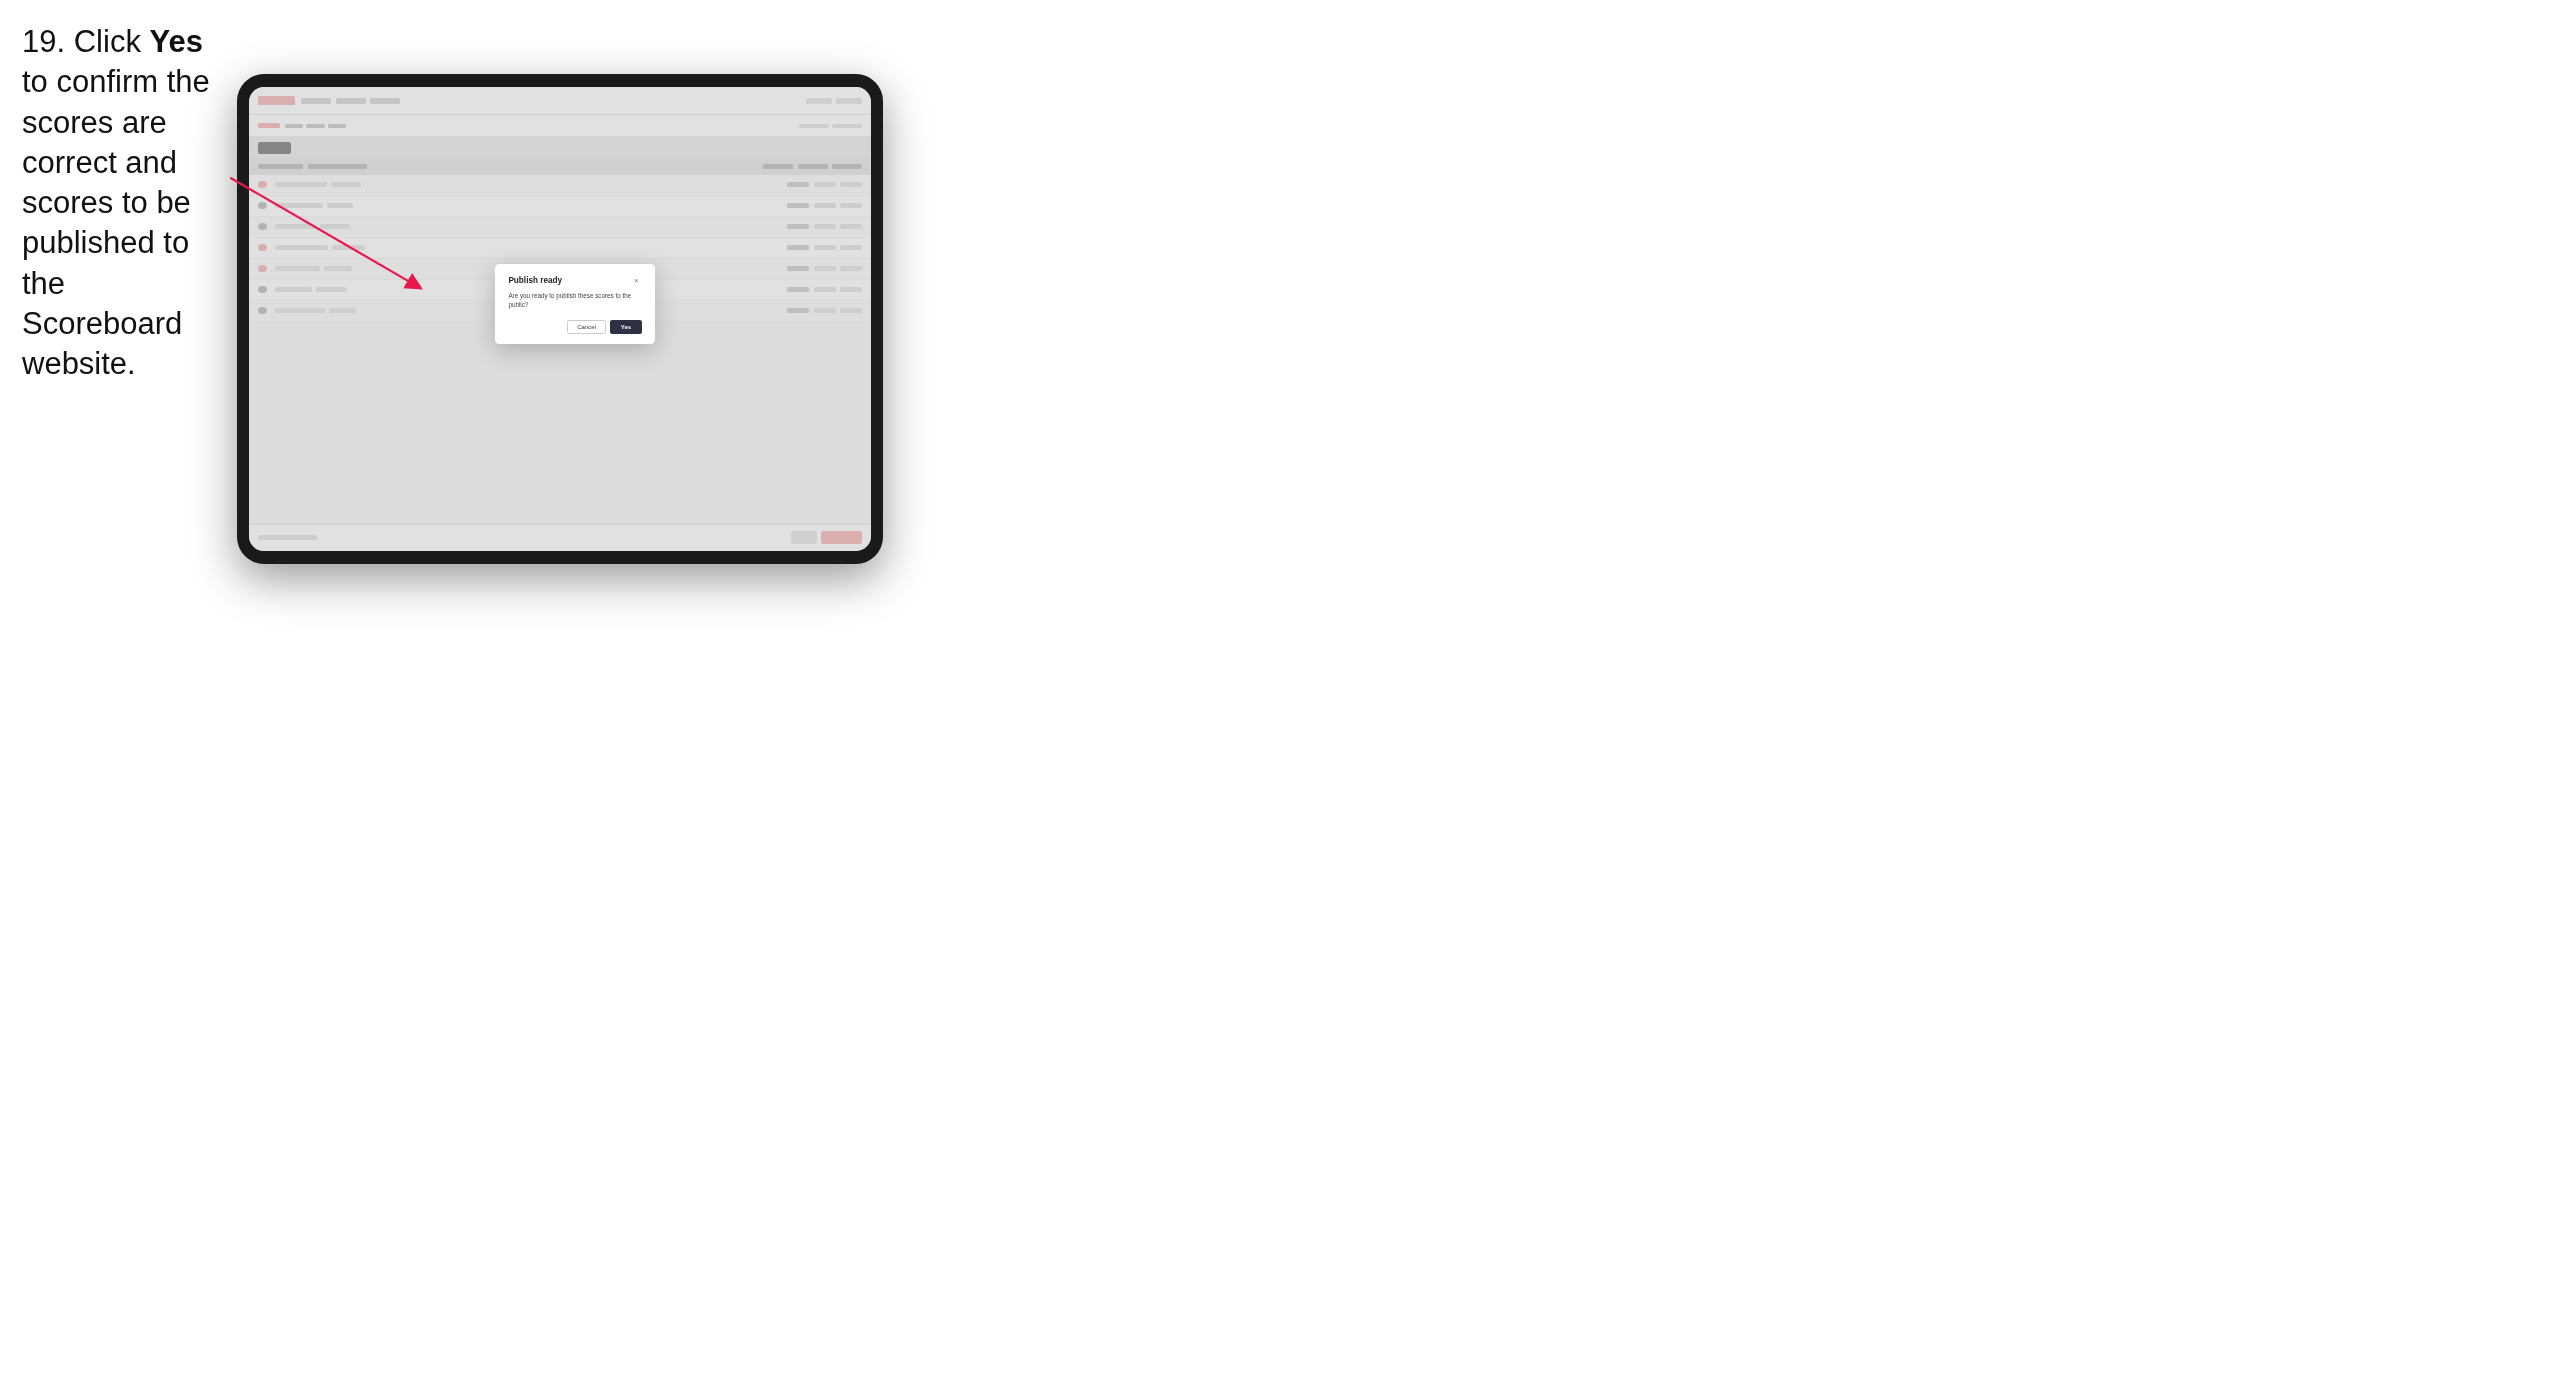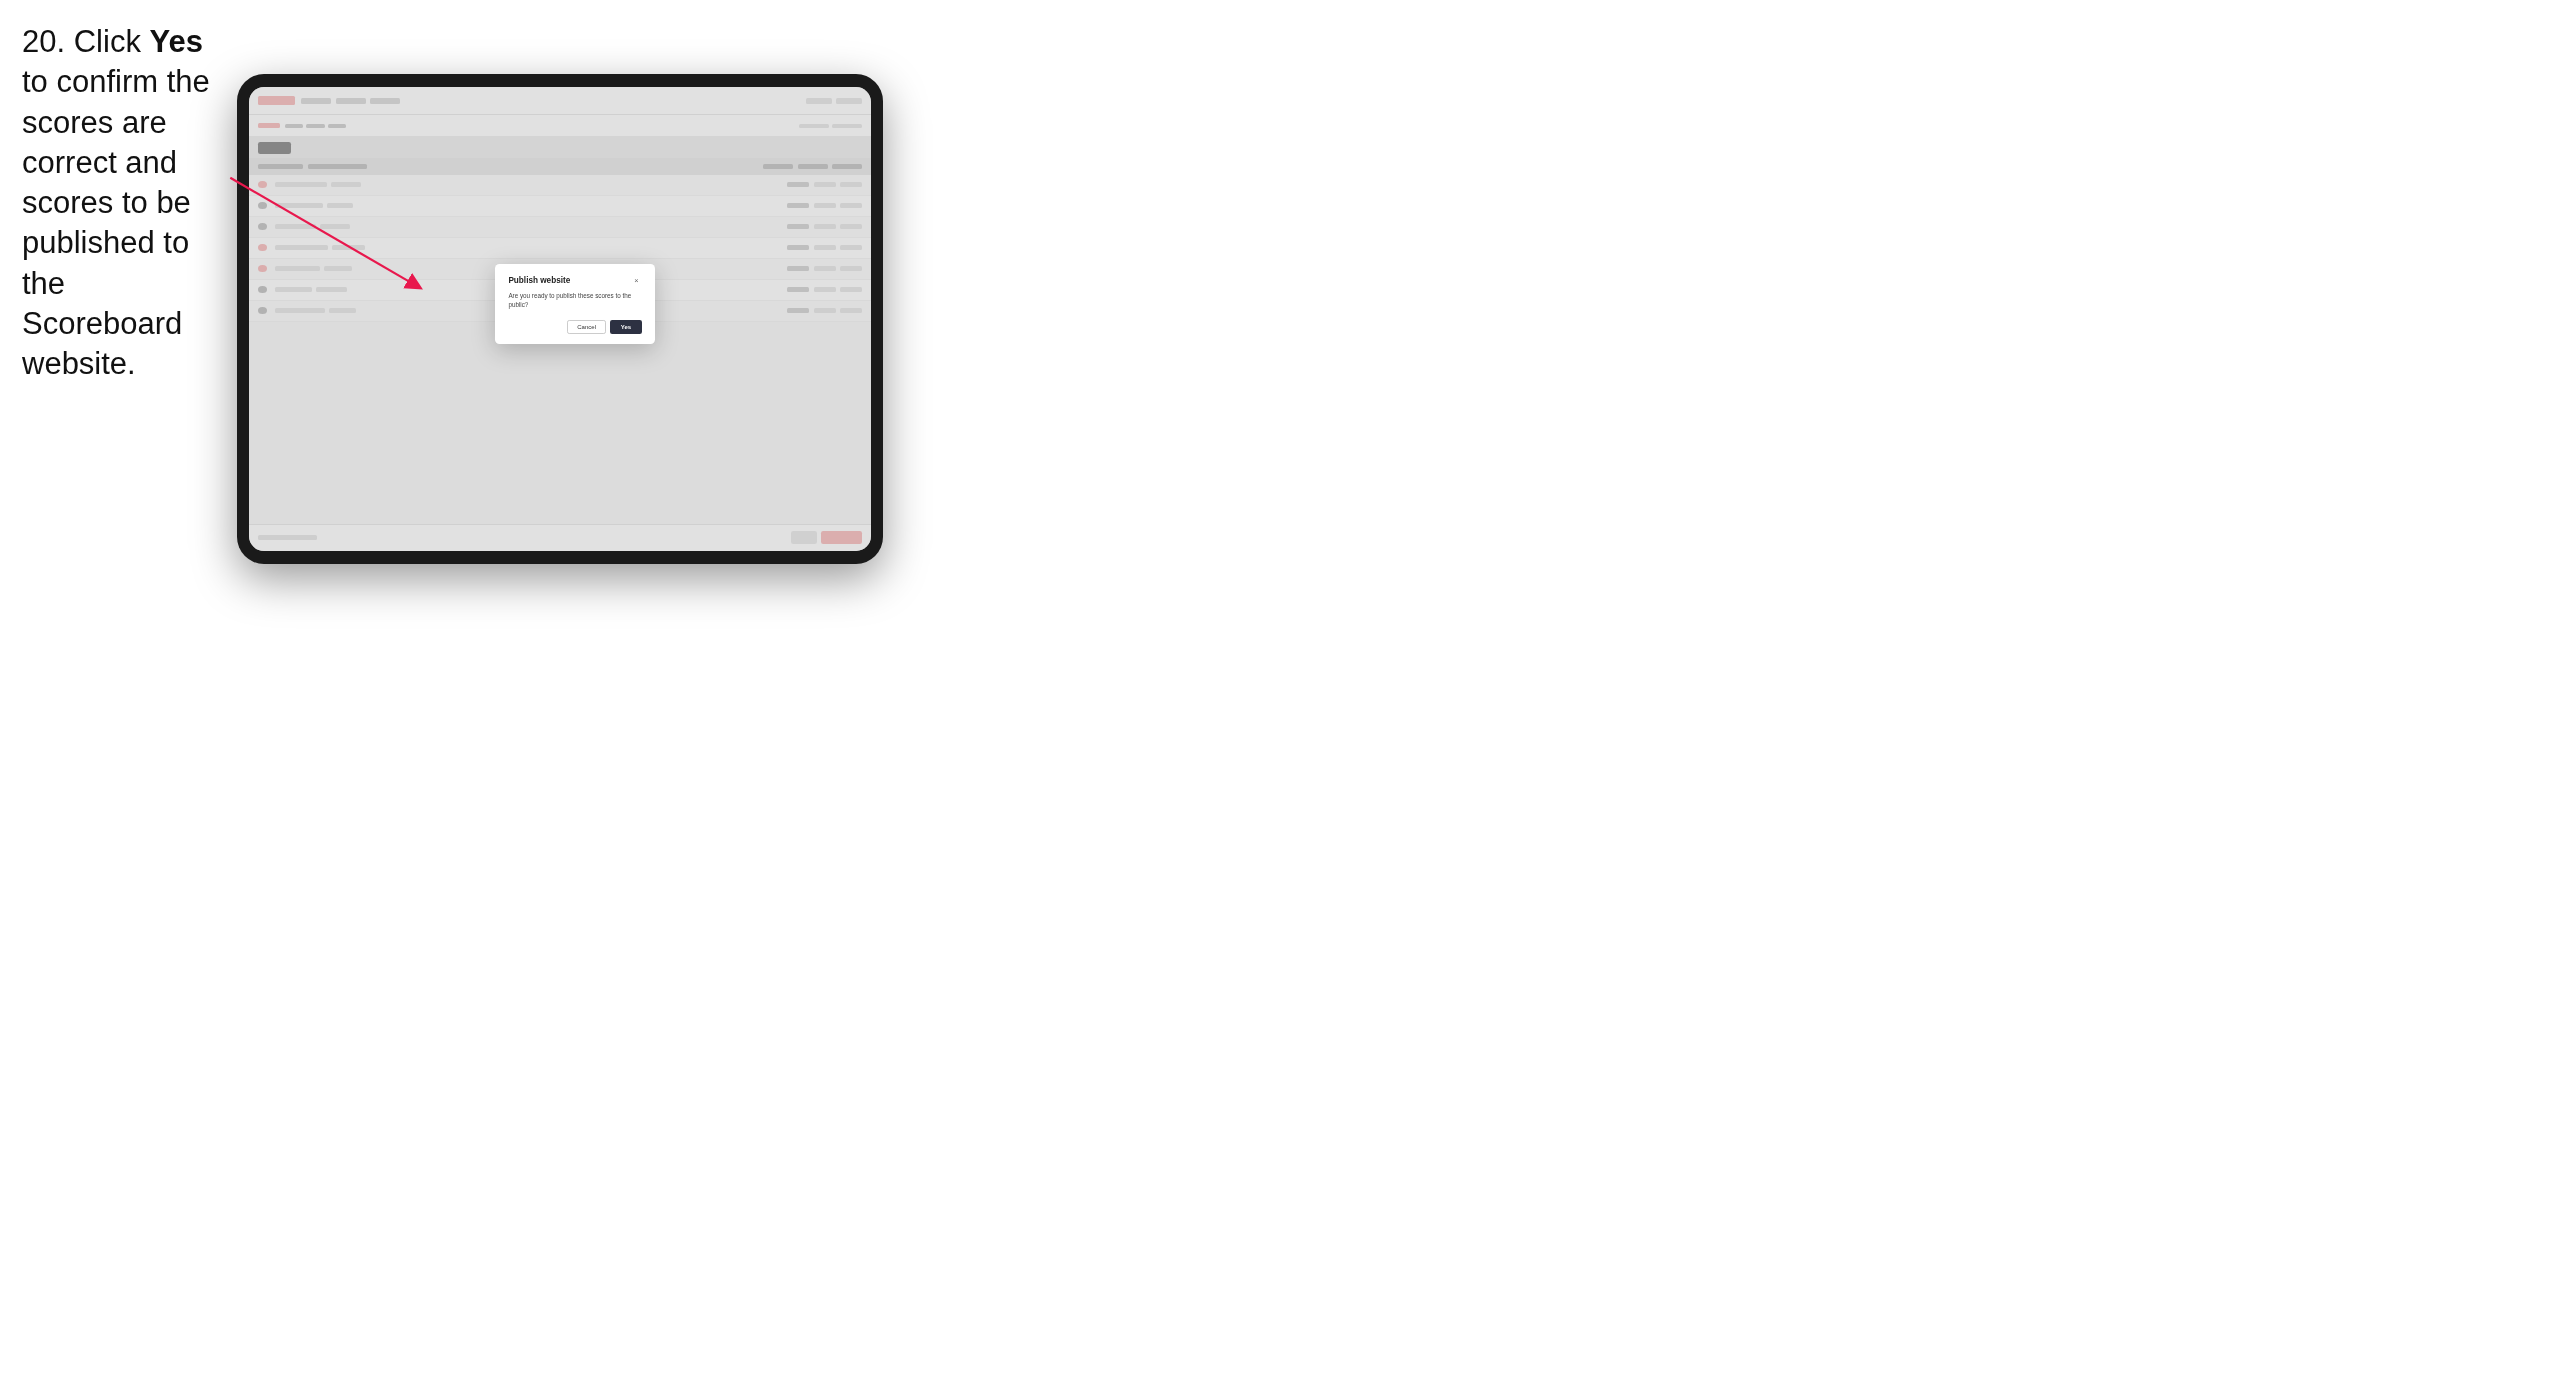--- a/index.html
+++ b/index.html
@@ -331,21 +331,21 @@
     .arrow-container svg {
       width: 100%;
       height: 100%;
     }
 
   </style>
 </head>
 <body>
 
 <div class="instruction-text">
-  <span>20.</span><span> Click </span><strong>Yes</strong><span> to confirm the scores are correct and scores to be published to the Scoreboard website.</span>
+  <span>19.</span><span> Click </span><strong>Yes</strong><span> to confirm the scores are correct and scores to be published to the Scoreboard website.</span>
 </div>
 
 <div class="arrow-container">
   <svg viewBox="0 0 320 200" xmlns="http://www.w3.org/2000/svg">
     <defs>
       <marker id="arrowhead" markerWidth="8" markerHeight="8" refX="4" refY="4" orient="auto">
         <path d="M0,0 L8,4 L0,8 Z" fill="#e8184d"></path>
       </marker>
     </defs>
     <line x1="30" y1="20" x2="280" y2="165" stroke="#e8184d" stroke-width="3" marker-end="url(#arrowhead)"></line>
@@ -459,21 +459,21 @@
         <div class="footer-buttons">
           <div class="footer-btn-1"></div>
           <div class="footer-btn-2"></div>
         </div>
       </div>
     </div>
 
     <div class="dialog-overlay">
       <div class="dialog">
         <div class="dialog-header">
-          <span class="dialog-title">Publish website</span>
+          <span class="dialog-title">Publish ready</span>
           <button class="dialog-close">×</button>
         </div>
         <div class="dialog-body">Are you ready to publish these scores to the public?</div>
         <div class="dialog-actions">
           <button class="btn-cancel">Cancel</button>
           <button class="btn-yes">Yes</button>
         </div>
       </div>
     </div>
 

